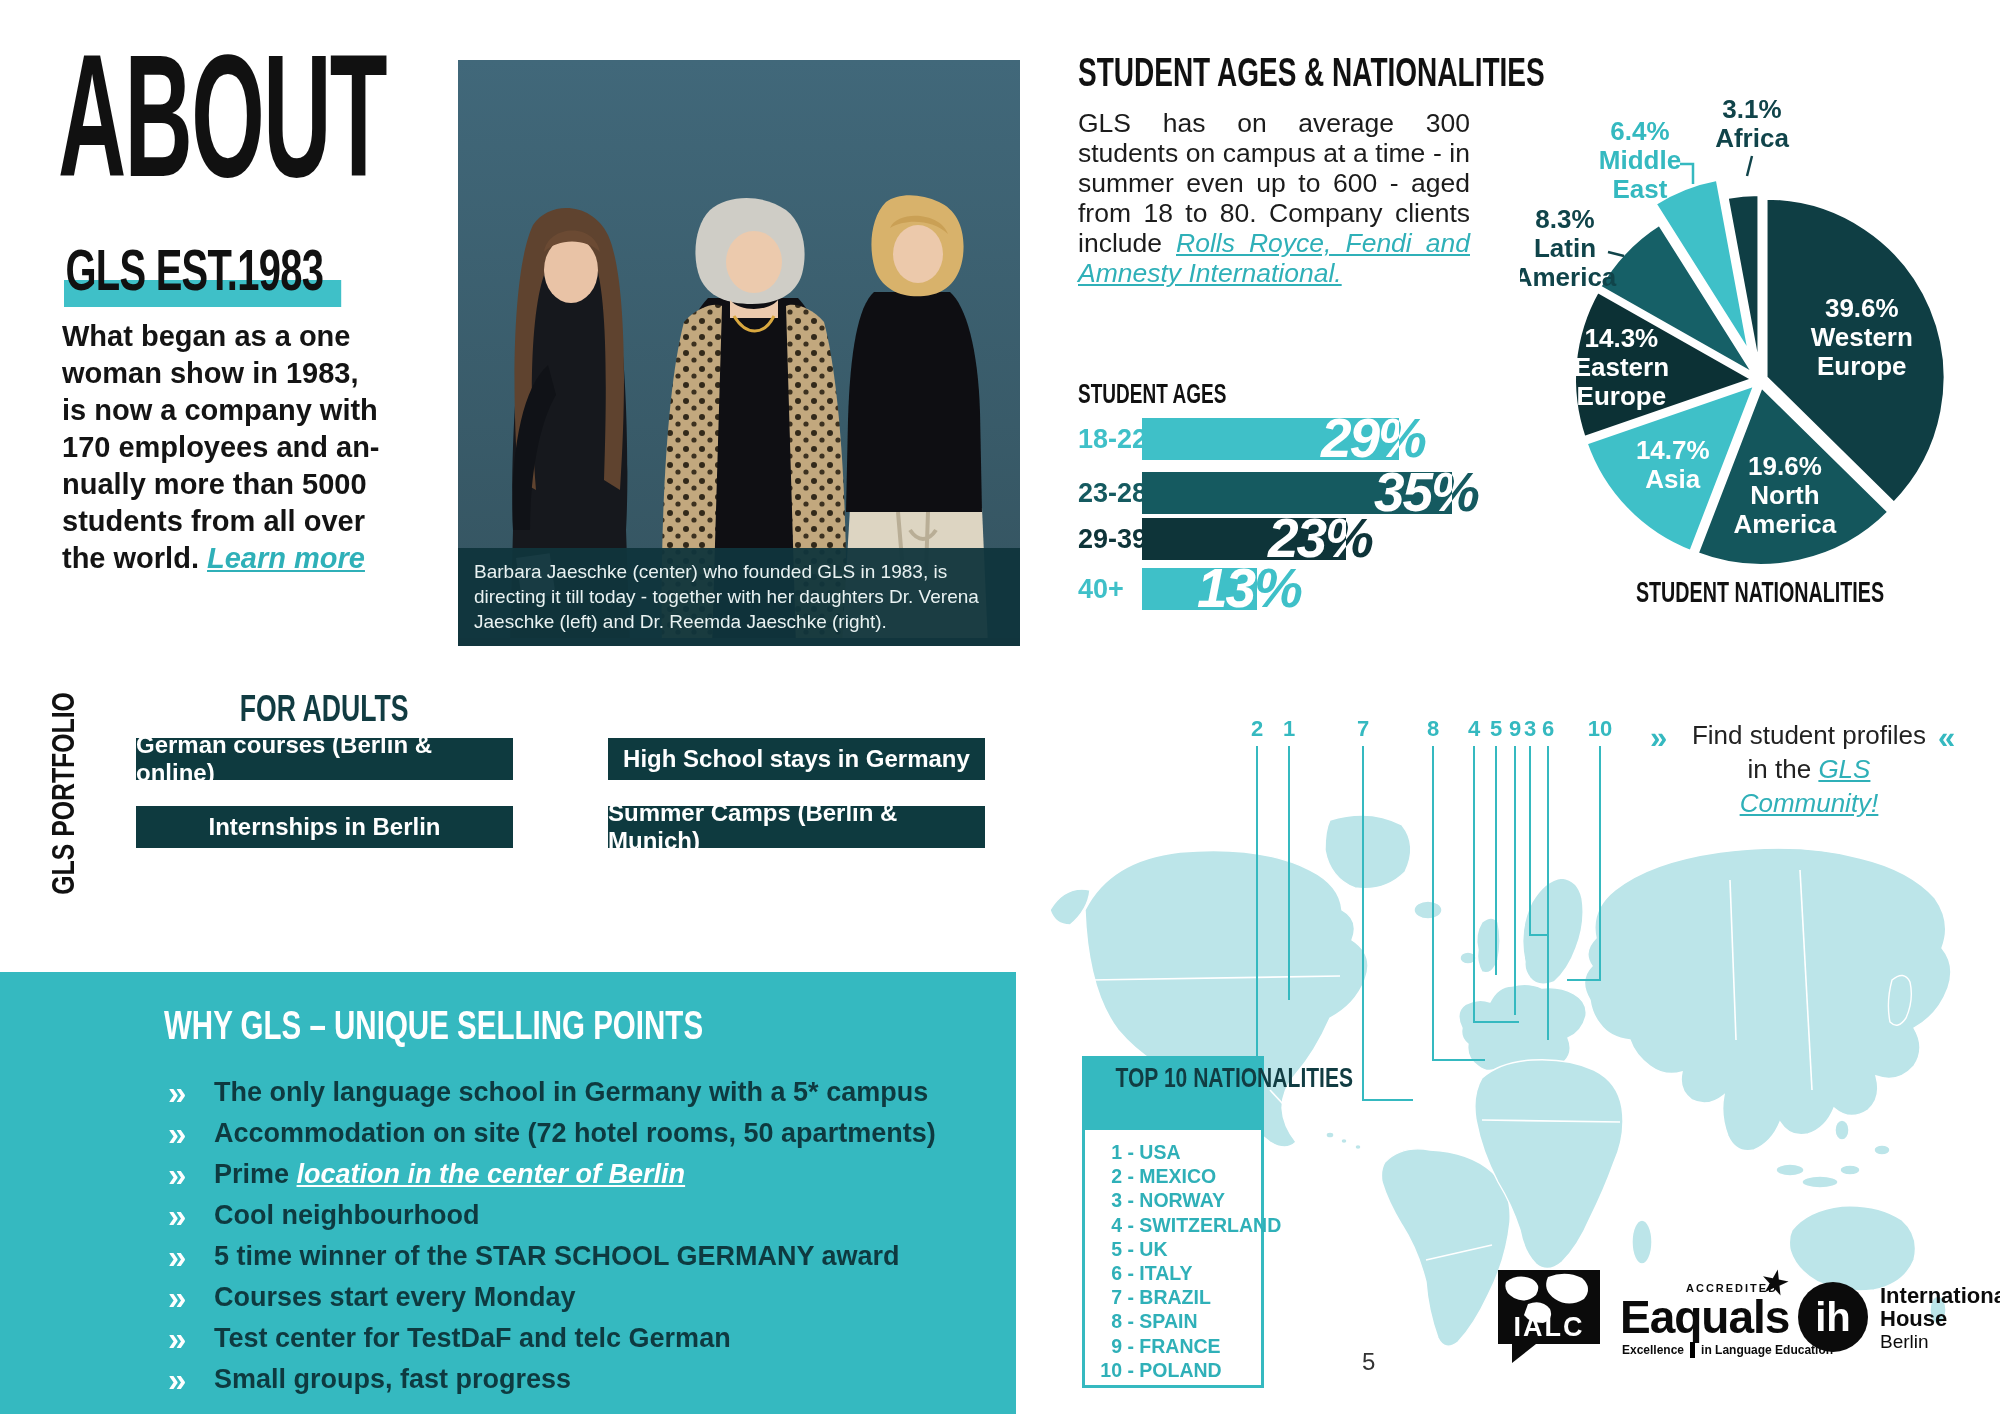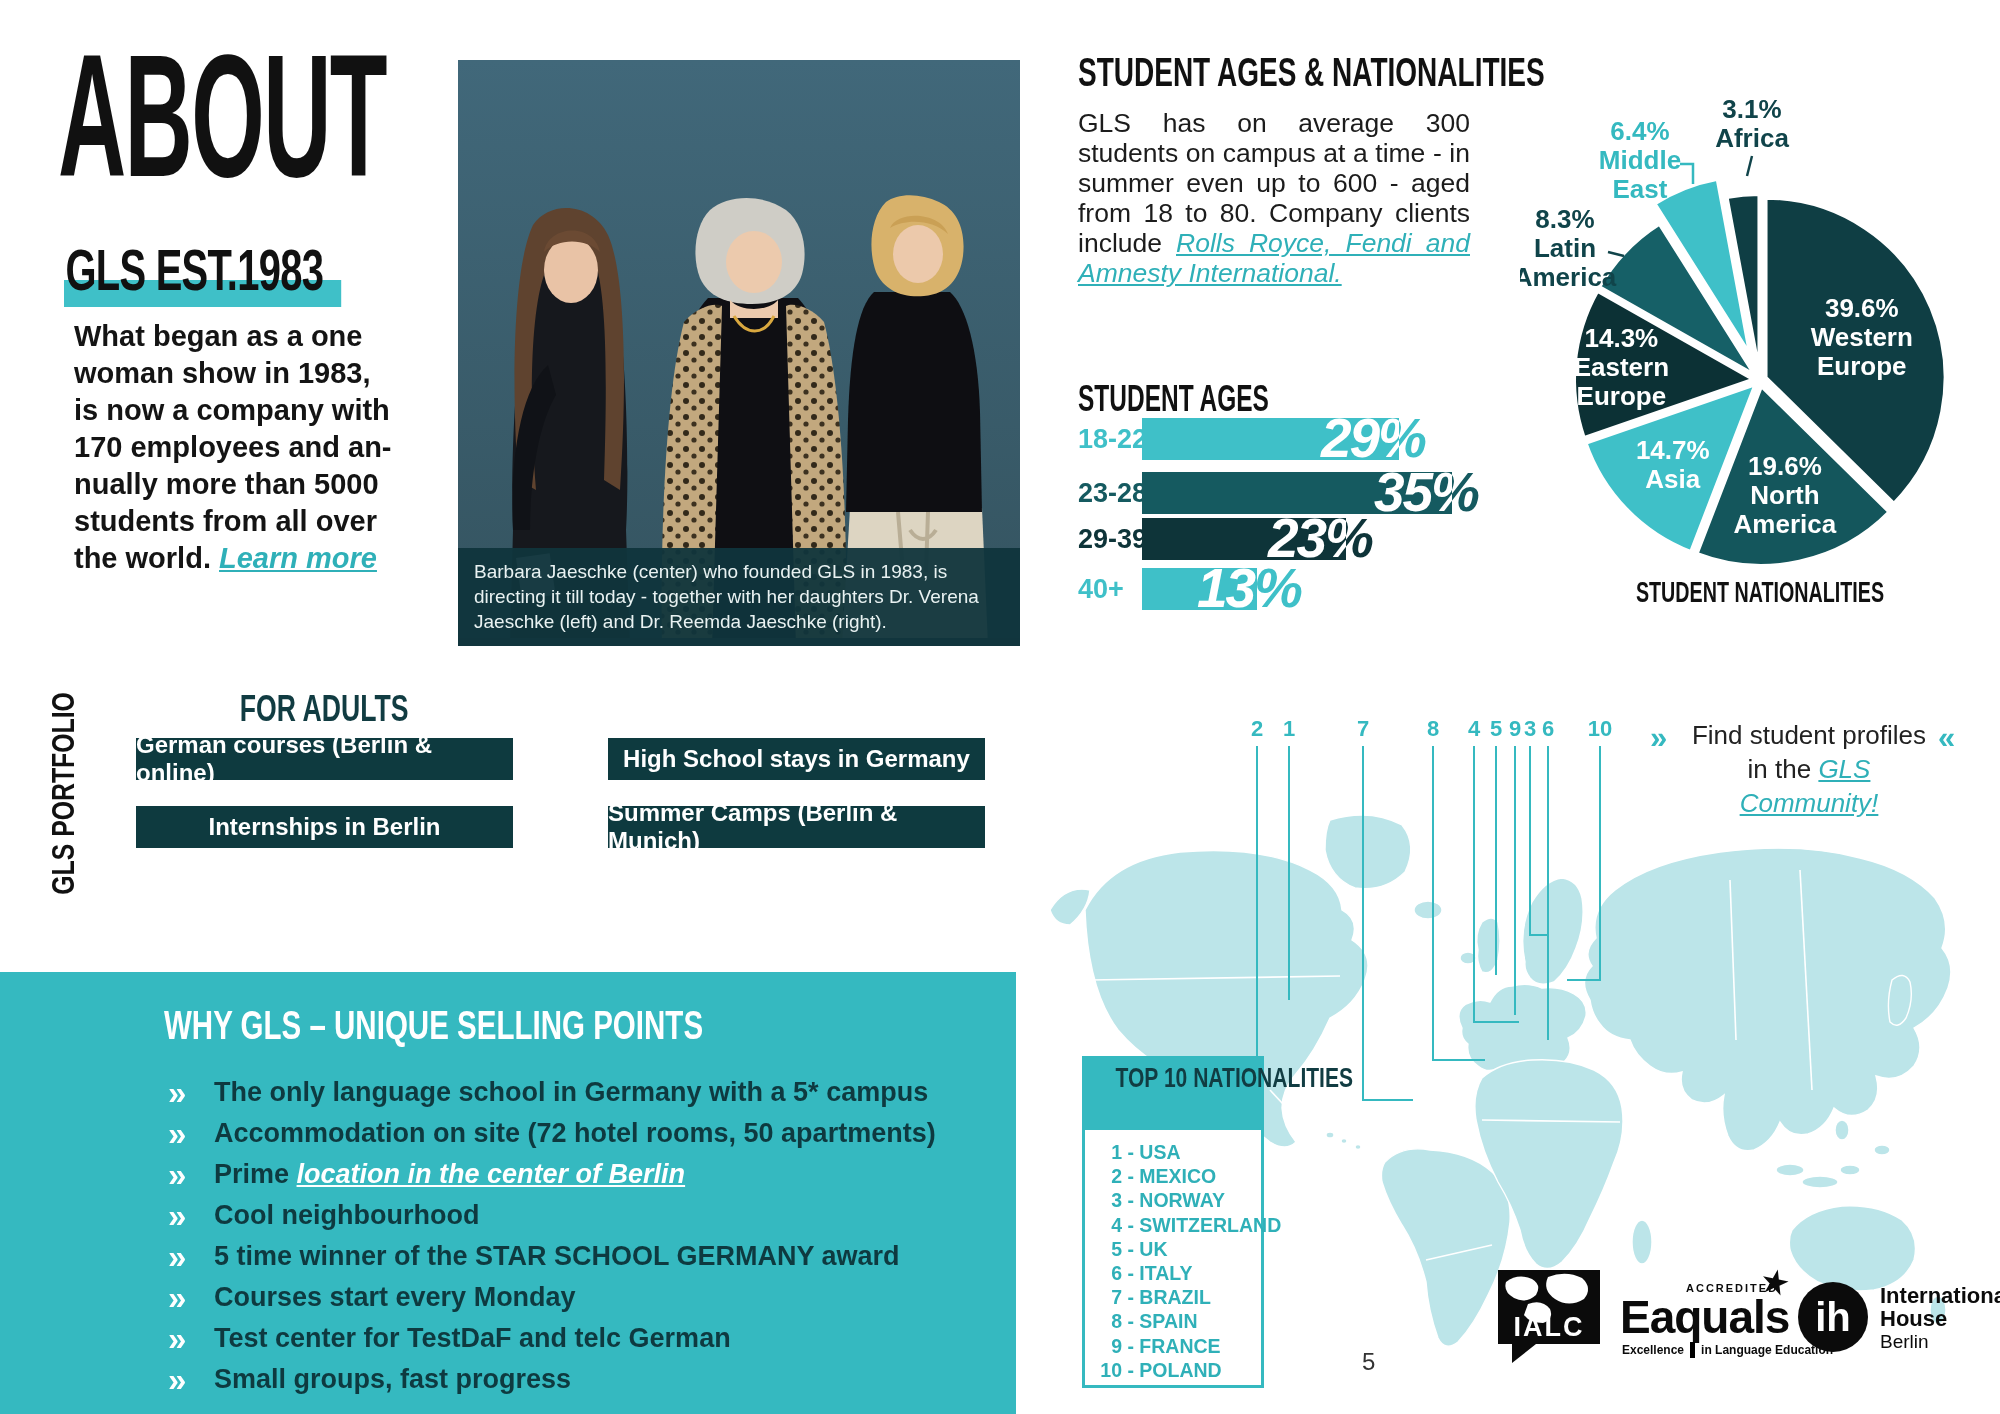--- a/index.html
+++ b/index.html
@@ -9,36 +9,36 @@
   .cond{display:inline-block;font-weight:700;transform-origin:0 50%;letter-spacing:0px;white-space:nowrap;}
   .cond-c{display:inline-block;font-weight:700;transform-origin:50% 50%;white-space:nowrap;}
 
   
   #about-title{left:58px;top:28px;font-size:175px;line-height:1;font-weight:700;}
   #about-title .cond{transform:scaleX(0.54);letter-spacing:-3px;}
   #about-sub{left:64px;top:242px;font-size:57px;line-height:1;}
   #about-sub .cond{transform:scaleX(0.70);letter-spacing:-1px;
      background:linear-gradient(#3fc0c8,#3fc0c8) no-repeat left bottom/100% 42%;
      padding:0 26px 8px 2px;}
-  #about-body{left:74px;top:318px;width:356px;font-size:29px;font-weight:700;line-height:37px;color:#141414;}
+  #about-body{left:62px;top:318px;width:356px;font-size:29px;font-weight:700;line-height:37px;color:#141414;}
   a.tlink{color:#2fb0b8;font-style:italic;text-decoration:underline;cursor:pointer;}
   #about-body a.tlink{font-weight:700;}
 
   
   #photo{left:458px;top:60px;width:562px;height:586px;background:#3c6473;}
   #photo svg{display:block;}
   #photo-caption{position:absolute;left:0;bottom:0;width:562px;box-sizing:border-box;
      padding:11px 16px 12px 16px;background:rgba(16,53,60,0.95);color:#e9f2f2;
      font-size:19px;line-height:25px;}
 
   
   #ages-heading{left:1078px;top:50px;font-size:40px;}
   #ages-heading .cond{transform:scaleX(0.70);}
   #ages-par{left:1078px;top:108px;width:392px;font-size:26.5px;line-height:30px;color:#1c1c1c;text-align:justify;}
-  #student-ages-title{left:1078px;top:378px;font-size:36px;}
+  #student-ages-title{left:1078px;top:378px;font-size:28px;}
   #student-ages-title .cond{transform:scaleX(0.68);}
   .bar-row{position:absolute;left:1078px;width:620px;height:42px;}
   .bar-row .age{position:absolute;left:0;top:0;line-height:42px;font-size:27px;font-weight:700;}
   .bar-wrap{position:absolute;left:64px;top:0;height:42px;}
   .bar-wrap .num{position:absolute;top:-6px;font-size:55px;line-height:52px;font-weight:800;
                  font-style:italic;letter-spacing:-2px;}
   .bar-fill{position:absolute;left:0;top:0;height:42px;overflow:hidden;z-index:2;}
   .bar-wrap .num.tint{right:0;z-index:1;}
   .bar-fill .num.white{color:#fff;}
 

